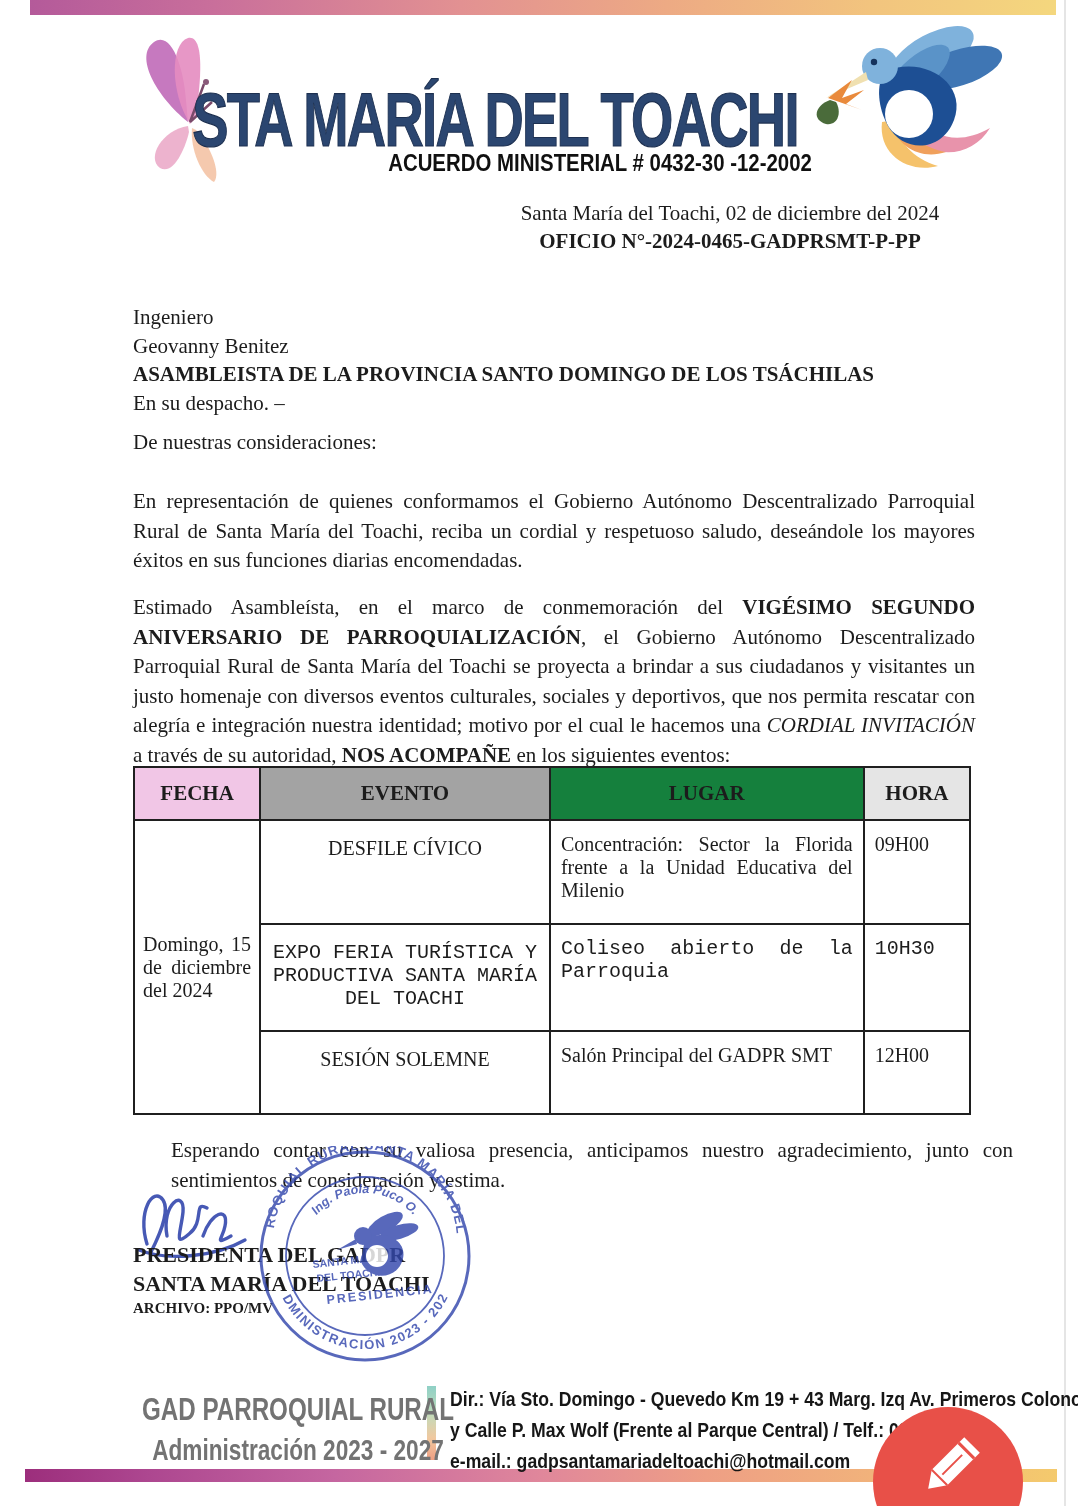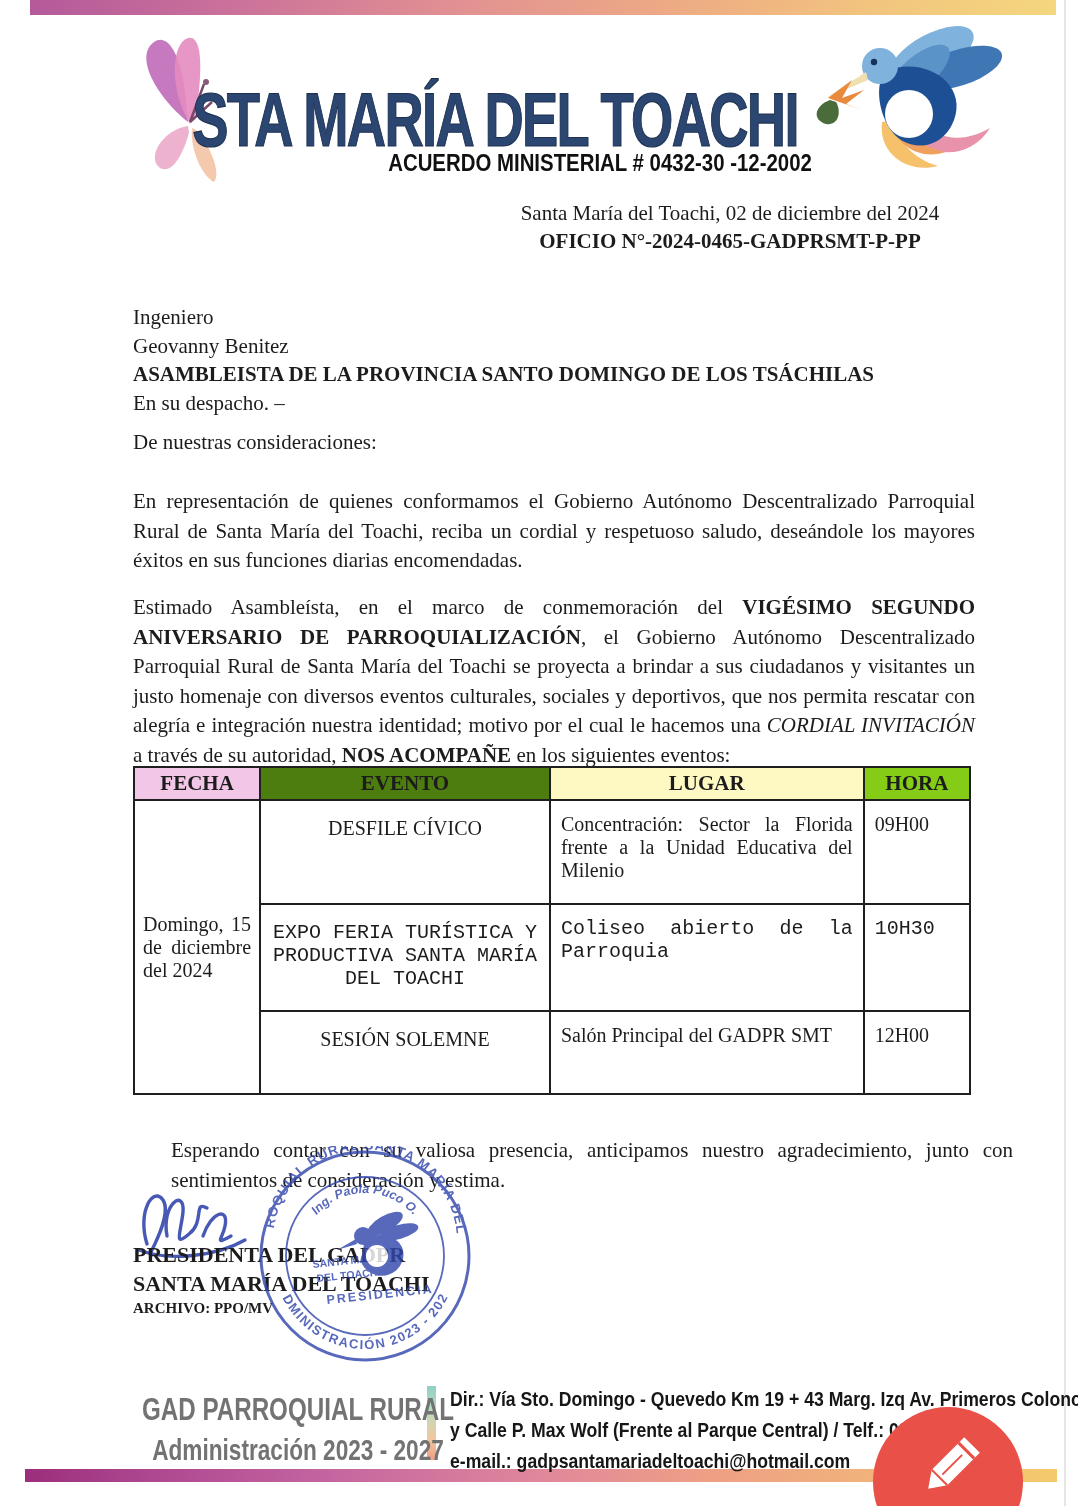--- a/index.html
+++ b/index.html
@@ -33,21 +33,21 @@
   .p1{top:487px;}
   .p2{top:593px;}
   .closing{top:1136px;margin-left:38px;}
   .b{font-weight:bold;}
   .i{font-style:italic;}
 
   
   .events{left:133px;top:766px;}
   table{border-collapse:collapse;table-layout:fixed;width:838px;}
   td,th{border:2px solid #1f1f1f;font-size:20px;padding:4px 10px;vertical-align:top;}
-  th{height:27px;font-size:21px;text-align:center;vertical-align:middle;padding:2px;}
+  th{height:27px;font-size:21px;text-align:center;vertical-align:middle;padding:12px;}
   .col-fecha{width:121px;} .col-evento{width:278px;} .col-lugar{width:301px;} .col-hora{width:102px;}
   .cell-fecha{vertical-align:middle;text-align:justify;padding:7px 8px;}
   .cell-evento{text-align:center;padding-top:16px;margin-top:20px;}
   .cell-lugar{text-align:justify;padding-top:12px;}
   .cell-hora{padding-top:12px;}
   .r1{height:104px;} .r2{height:107px;font-family:Liberation Mono, monospace;} .r3{height:83px;}
 
   
   .sig-block{left:133px;top:1240px;font-size:22px;line-height:29px;z-index:3;}
   .sig-block .small{font-size:15px;line-height:20px;}
@@ -132,23 +132,23 @@
     <table>
       <colgroup>
         <col class="col-fecha">
           <col class="col-evento">
           <col class="col-lugar">
           <col class="col-hora">
       </colgroup>
       <tbody>
           <tr>
         <th style="background:#f1c6e6">FECHA</th>
-        <th style="background:#4d7c0f">EVENTO</th>
-        <th style="background:#fef9c3">LUGAR</th>
-        <th style="background:#84cc16">HORA</th>
+        <th style="background:#a3a3a3">EVENTO</th>
+        <th style="background:#15803d">LUGAR</th>
+        <th style="background:#e5e5e5">HORA</th>
       </tr>
       <tr class="r1">
         <td class="cell-fecha" rowspan="3">Domingo, 15 de diciembre del 2024</td>
         <td class="cell-evento">DESFILE CÍVICO</td>
         <td class="cell-lugar">Concentración: Sector la Florida frente a la Unidad Educativa del Milenio</td>
         <td class="cell-hora">09H00</td>
       </tr>
       <tr class="r2">
         <td class="cell-evento">EXPO FERIA TURÍSTICA Y PRODUCTIVA SANTA MARÍA DEL TOACHI</td>
         <td class="cell-lugar">Coliseo abierto de la Parroquia</td>

